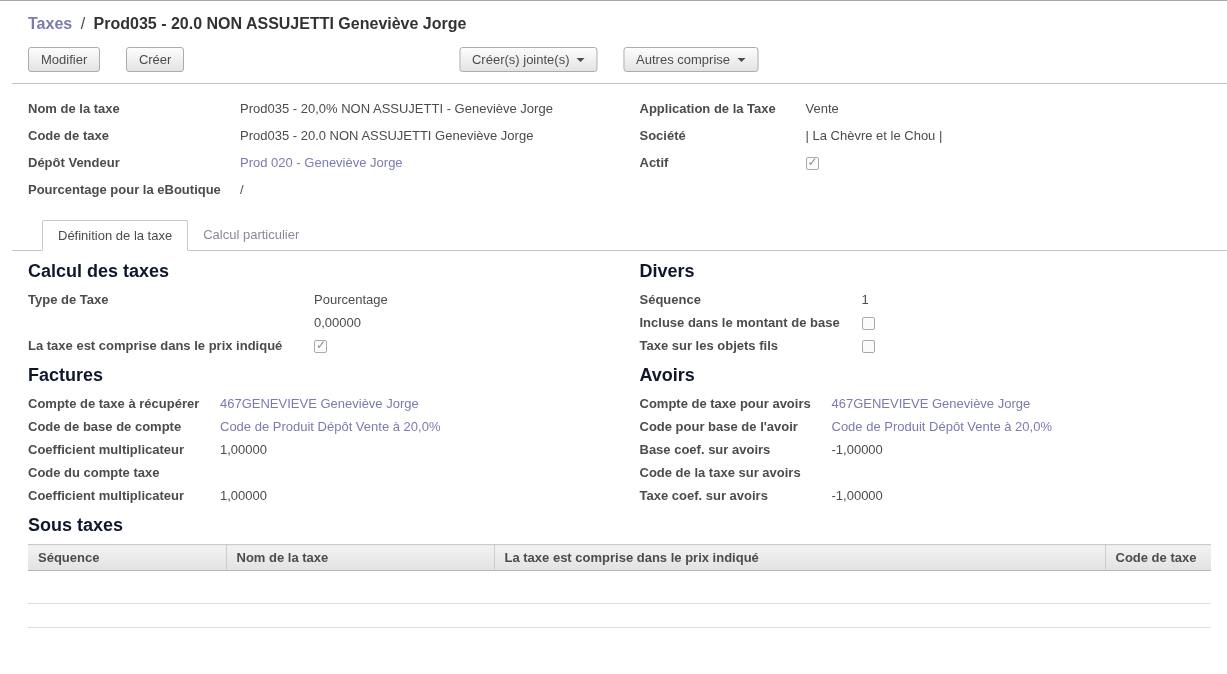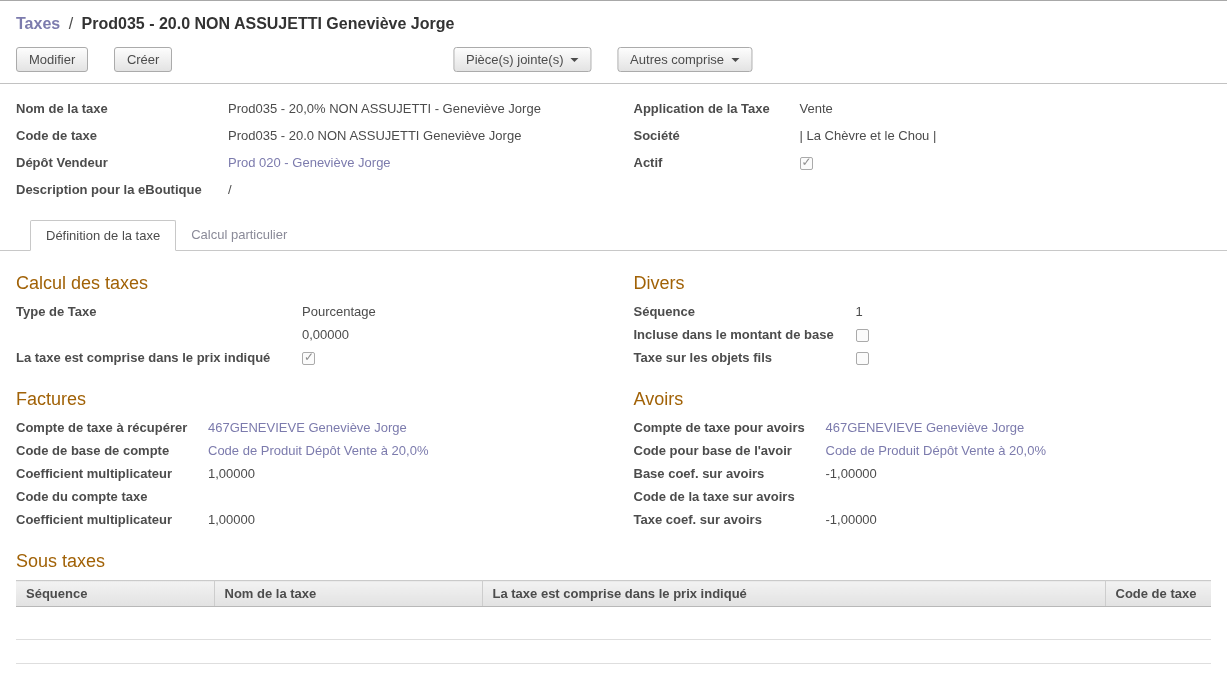--- a/index.html
+++ b/index.html
@@ -3,21 +3,21 @@
 <meta charset="utf-8">
 <style>
   * { box-sizing: border-box; }
   html, body { margin: 0; padding: 0; background: #fff; }
   body {
     font-family: "Liberation Sans", sans-serif;
     font-size: 13px;
     color: #4c4c4c;
     width: 1227px;
   }
-  .page { border-top: 1px solid #a8a8a8; min-height: 674px; background: #fff; }
+  .page { border-top: 1px solid #a8a8a8; min-height: 674px; background: #fff; padding-left: 12px; }
 
   
   .breadcrumb { padding: 14px 16px 10px 16px; font-size: 16px; font-weight: bold; }
   .breadcrumb a { color: #7C7BAD; text-decoration: none; cursor: pointer; }
   .breadcrumb .sep { color: #4c4c4c; font-weight: normal; padding: 0 4px; }
   .breadcrumb .title { color: #333; }
 
   .button-row { position: relative; padding: 4px 16px 12px 16px; height: 40px; }
   .btn {
     font-family: "Liberation Sans", sans-serif;
@@ -89,24 +89,24 @@
   .tab.active {
     color: #4c4c4c;
     background: #fff;
     border: 1px solid #c8c8c8;
     border-bottom: 1px solid #fff;
     border-radius: 2px 2px 0 0;
   }
 
   
   .section-title {
-    color: #a16207;
+    color: #0f172a;
     font-size: 18px;
-    font-weight: normal;
-    margin: 18px 0 8px 0;
+    font-weight: bold;
+    margin: 6px 0 8px 0;
   }
   .sec-calc     { --lw: 278px; }
   .sec-divers   { --lw: 214px; }
   .sec-factures { --lw: 184px; }
   .sec-avoirs   { --lw: 184px; }
 
   
   .child-table { width: 100%; border-collapse: collapse; margin-top: 8px; }
   .child-table th {
     text-align: left;
@@ -142,21 +142,21 @@
       <div class="left-buttons">
         <button class="btn">
           <span>Modifier</span>
         </button>
         <button class="btn">
           <span>Créer</span>
         </button>
       </div>
       <div class="center-buttons">
         <button class="btn">
-          <span>Pièce(s) jointe(s)</span>
+          <span>Créer(s) jointe(s)</span>
           <span class="caret"></span>
         </button>
         <button class="btn">
           <span>Autres comprise</span>
           <span class="caret"></span>
         </button>
       </div>
     </div>
   </div>
 
@@ -170,21 +170,21 @@
         </div>
         <div class="field-row">
           <span class="f-label">Code de taxe</span>
           <span class="f-value">Prod035 - 20.0 NON ASSUJETTI Geneviève Jorge</span>
         </div>
         <div class="field-row">
           <span class="f-label">Dépôt Vendeur</span>
           <a class="f-value f-link">Prod 020 - Geneviève Jorge</a>
         </div>
         <div class="field-row">
-          <span class="f-label">Description pour la eBoutique</span>
+          <span class="f-label">Pourcentage pour la eBoutique</span>
           <span class="f-value">/</span>
         </div>
       </div>
       <div class="top-right">
         <div class="field-row">
           <span class="f-label">Application de la Taxe</span>
           <span class="f-value">Vente</span>
         </div>
         <div class="field-row">
           <span class="f-label">Société</span>

